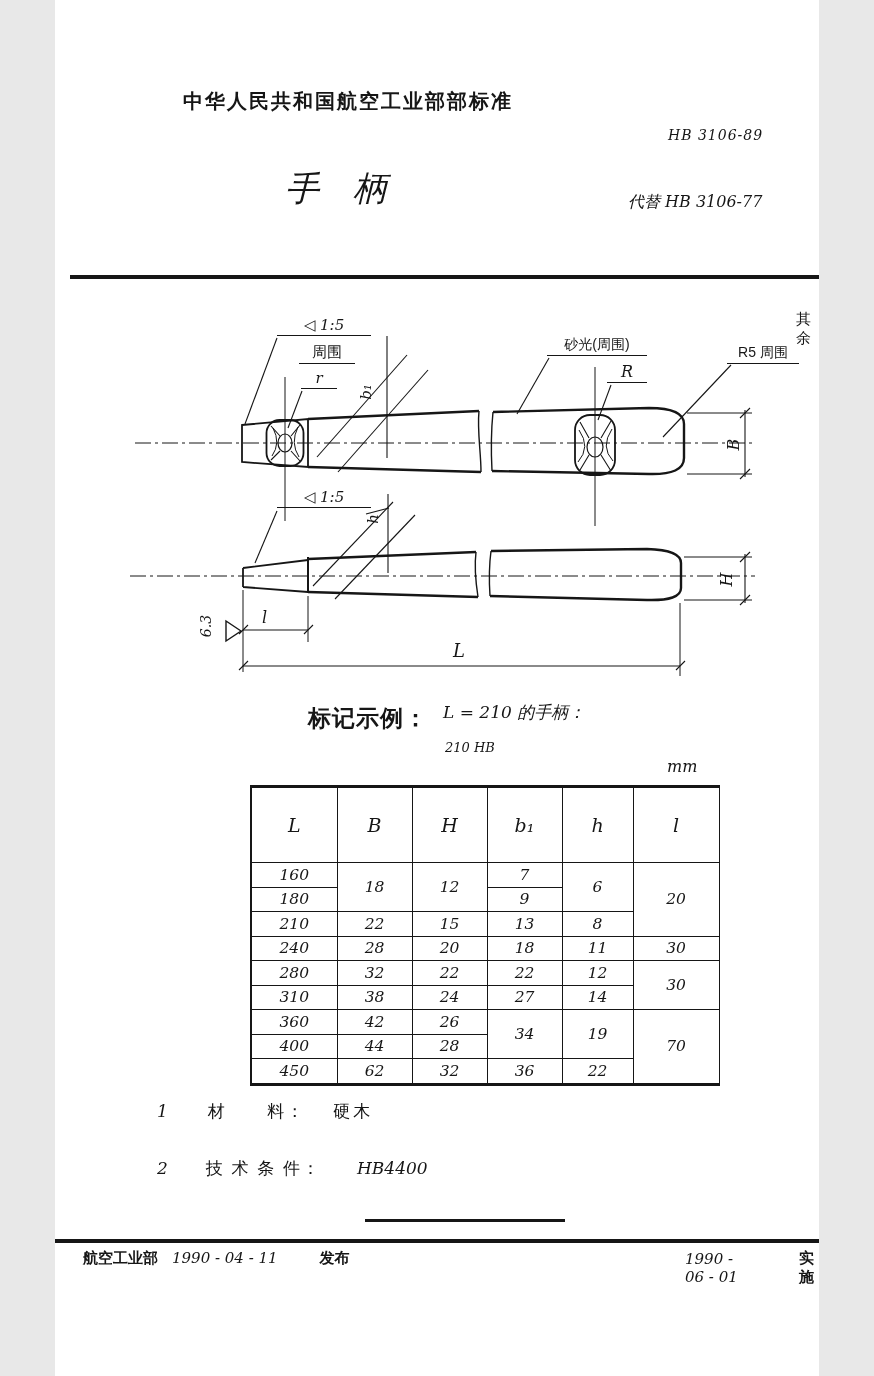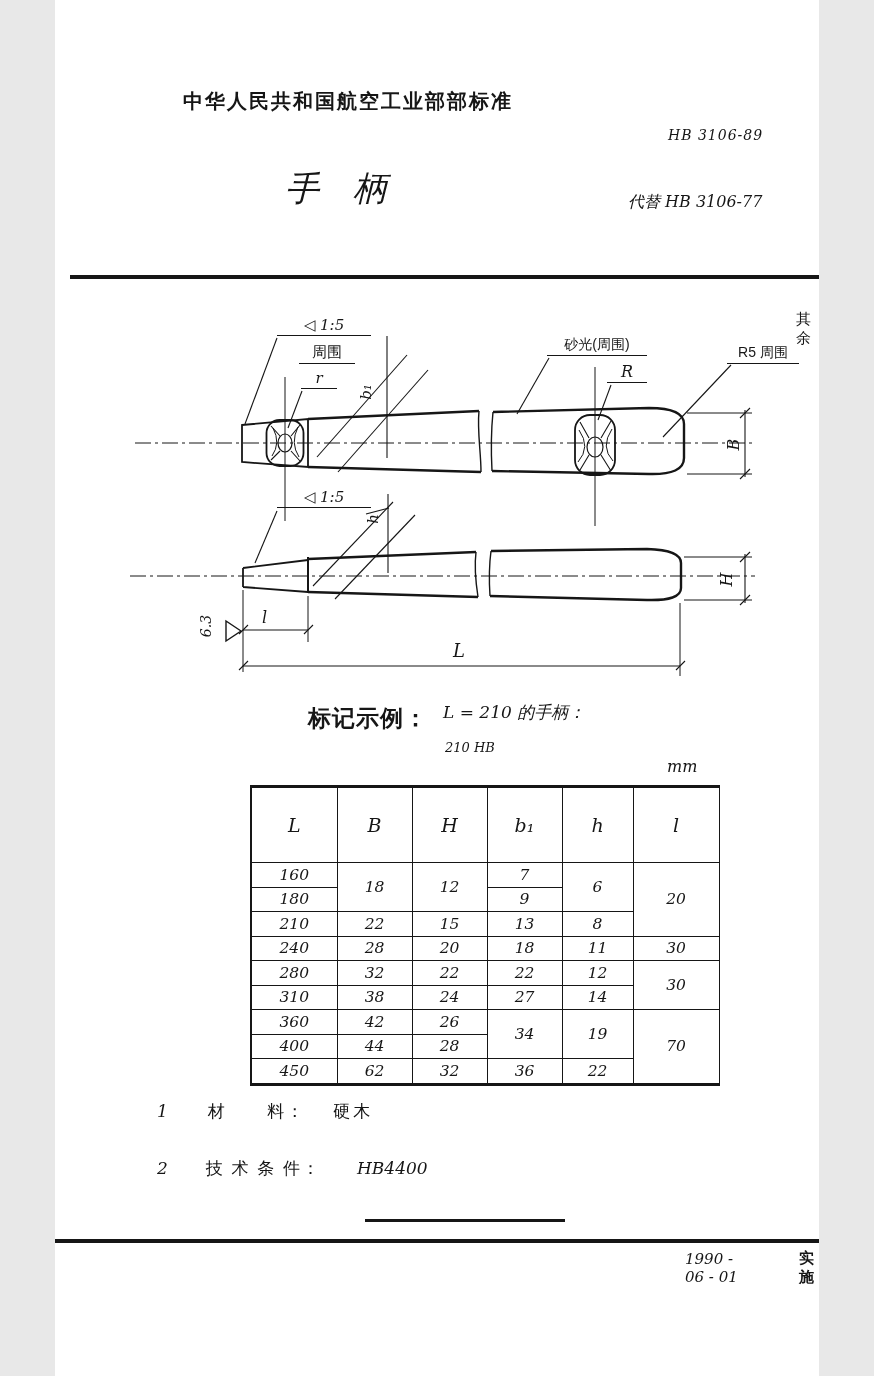--- a/index.html
+++ b/index.html
@@ -231,18 +231,23 @@
   </div>
   <div class="abs note-row" style="left:102px;top:1157px;font-size:17px;">
     <span class="hand">2</span>
     <span class="cn" style="margin-left:38px;letter-spacing:2px;">技 术 条 件：</span>
     <span class="hand" style="margin-left:36px;">HB4400</span>
   </div>
 
   <div class="abs rule" style="left:310px;top:1219px;width:200px;height:3px;"></div>
   <div class="abs rule" style="left:0;top:1239px;width:874px;height:4px;"></div>
 
+  <div class="abs" style="left:28px;top:1249px;display:flex;align-items:baseline;font-size:15px;">
+    <span class="cn bold">航空工业部</span>
+    <span class="hand" style="margin-left:14px;">1990 - 04 - 11</span>
+    <span class="cn bold" style="margin-left:42px;">发布</span>
+  </div>
   <div class="abs" style="left:630px;top:1249px;display:flex;align-items:center;font-size:15px;">
     <span class="hand">1990 - 06 - 01</span>
     <span class="cn bold" style="margin-left:44px;">实施</span>
   </div>
 
 </div>
 
 </body></html>

